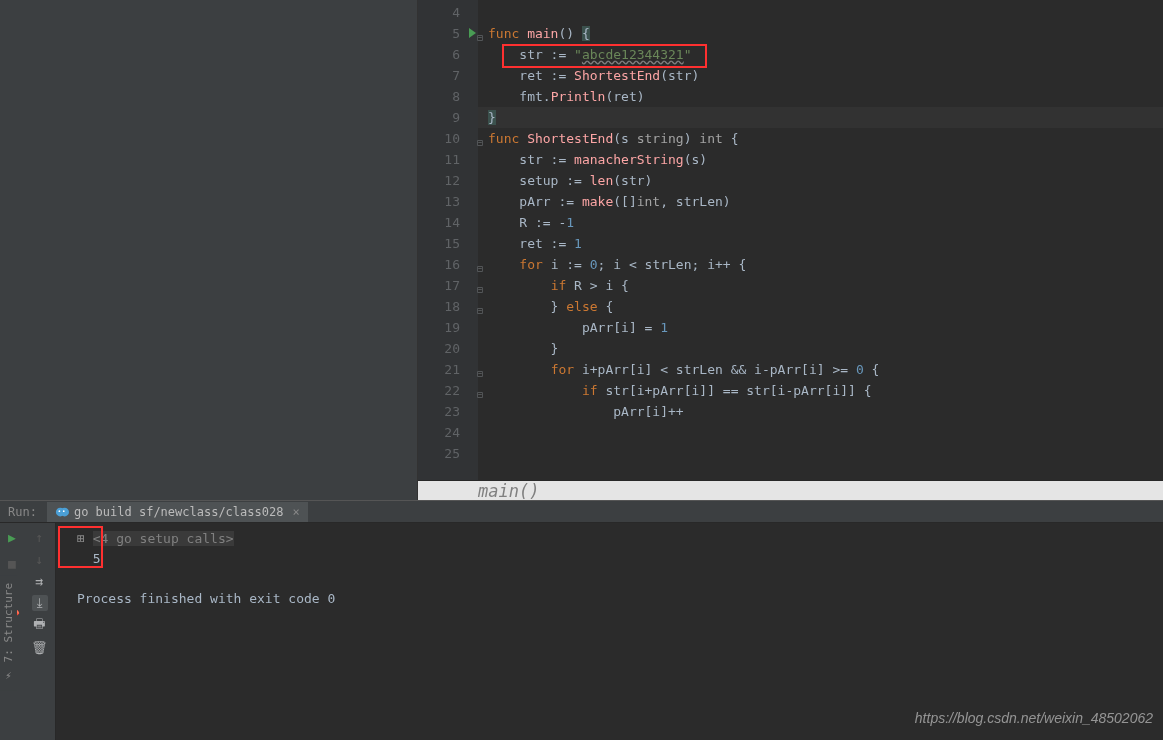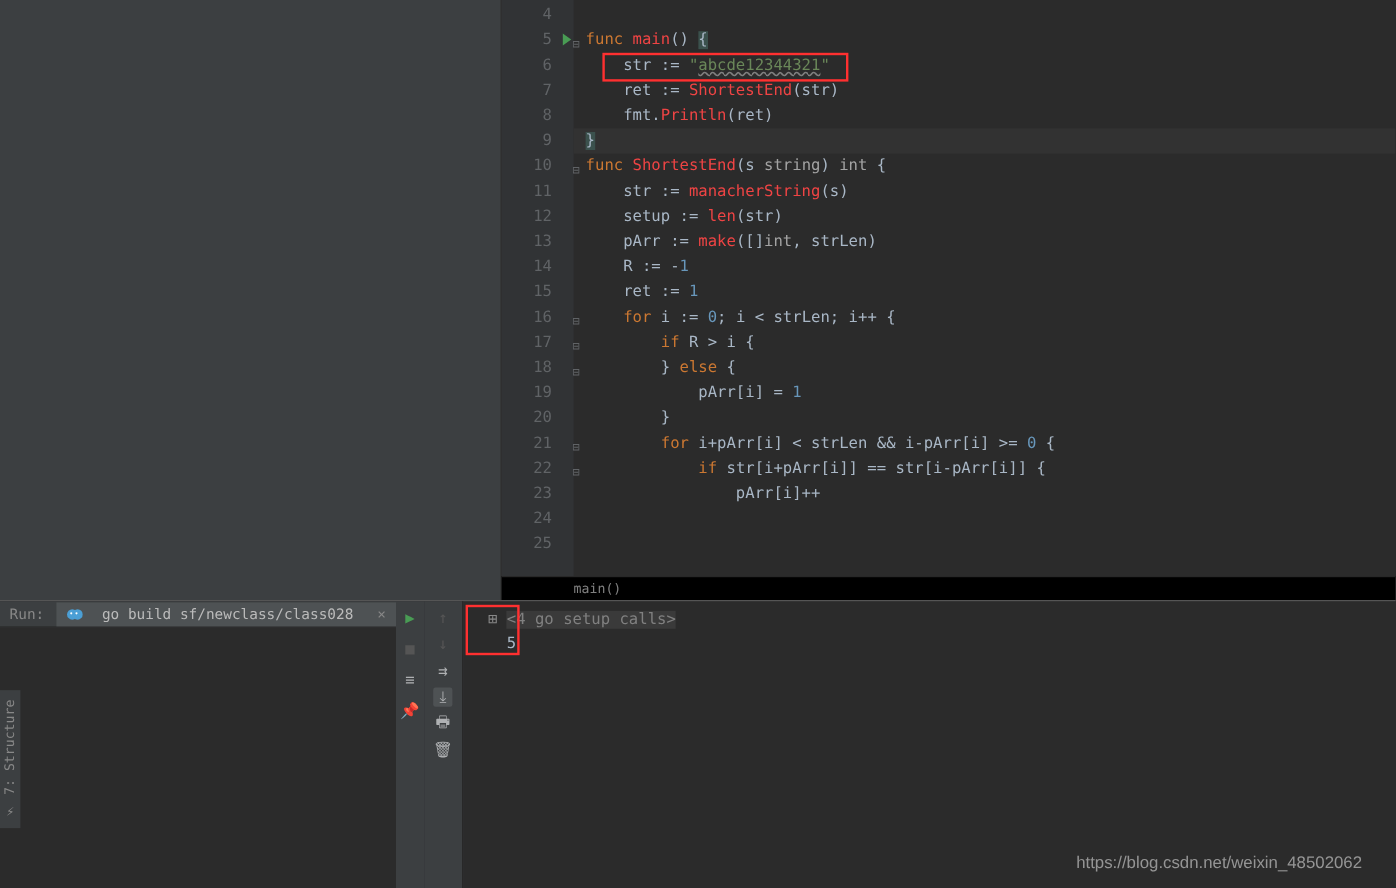--- a/index.html
+++ b/index.html
@@ -80,66 +80,68 @@
       top: 4px;
       width: 10px;
       height: 10px;
       color: #606366;
       font-size: 10px;
     }
     .kw { color: #cc7832; }
     .str-lit { color: #6a8759; }
     .str-underline { text-decoration: underline wavy #808080; }
     .num { color: #6897bb; }
-    .fn { color: #ef4444; }
+    .fn { color: #fca5a5; }
     .type { color: #a3a3a3; }
     .ident { color: #a9b7c6; }
     .punct { color: #a9b7c6; }
     .paren-hl { background: #3b514d; }
     .red-box {
       position: absolute;
       border: 2px solid #ff3030;
       pointer-events: none;
     }
     .red-box.box1 {
       left: 24px;
       top: 44px;
       width: 205px;
       height: 24px;
     }
     .breadcrumb {
       height: 20px;
-      background: #000000;
+      background: #e5e5e5;
       border-top: 1px solid #282828;
-      font-size: 11px;
+      font-size: 17px;
       color: #808080;
       padding-left: 60px;
       line-height: 20px;
+      font-style: italic;
     }
     .bottom-panel {
       height: 240px;
       background: #2b2b2b;
       border-top: 1px solid #555;
       display: flex;
+      flex-direction: column;
     }
     .run-header {
       height: 22px;
       background: #3c3f41;
       display: flex;
       align-items: center;
       font-size: 12px;
       color: #bbb;
       padding-left: 8px;
       border-bottom: 1px solid #282828;
     }
     .run-label { color: #888; margin-right: 10px; }
     .run-tab {
       display: flex;
       align-items: center;
-      gap: 16px;
+      gap: 5px;
       background: #4e5254;
       padding: 2px 8px;
       height: 20px;
     }
     .run-tab .close-x { color: #888; margin-left: 4px; cursor: pointer; }
     .run-body {
       flex: 1;
       display: flex;
     }
     .run-toolbar {
@@ -201,25 +203,26 @@
       writing-mode: vertical-rl;
       transform: rotate(180deg);
       font-size: 11px;
       color: #888;
       padding: 8px 2px;
       background: #3c3f41;
     }
     .watermark {
       position: absolute;
       bottom: 14px;
-      right: 28px;
+      right: 10px;
       color: #b8b8b8;
       font-size: 14px;
       font-family: sans-serif;
       opacity: 0.75;
+      font-style: italic;
     }
     .go-icon-svg {
       width: 14px; height: 14px;
     }
   </style>
 </head>
 <body>
 
 <div class="main-area">
   <div class="left-panel"></div>
@@ -304,18 +307,19 @@
       <span class="tb-icon">⇉</span>
       <span class="tb-icon active">⤓</span>
       <span class="tb-icon">🖶</span>
       <span class="tb-icon">🗑</span>
     </div>
     <div class="console-out">
       <div class="red-box box2"></div>
       <div class="console-line"><span style="color:#888">⊞ </span><span class="setup-calls">&lt;4 go setup calls&gt;</span></div>
       <div class="console-line">  <span>5</span></div>
       <div class="console-line"></div>
+      <div class="console-line">Process finished with exit code 0</div>
     </div>
   </div>
 </div>
 
 <div class="vertical-tab">⚡ 7: Structure</div>
 <div class="watermark">https://blog.csdn.net/weixin_48502062</div>
 
 </body></html>

